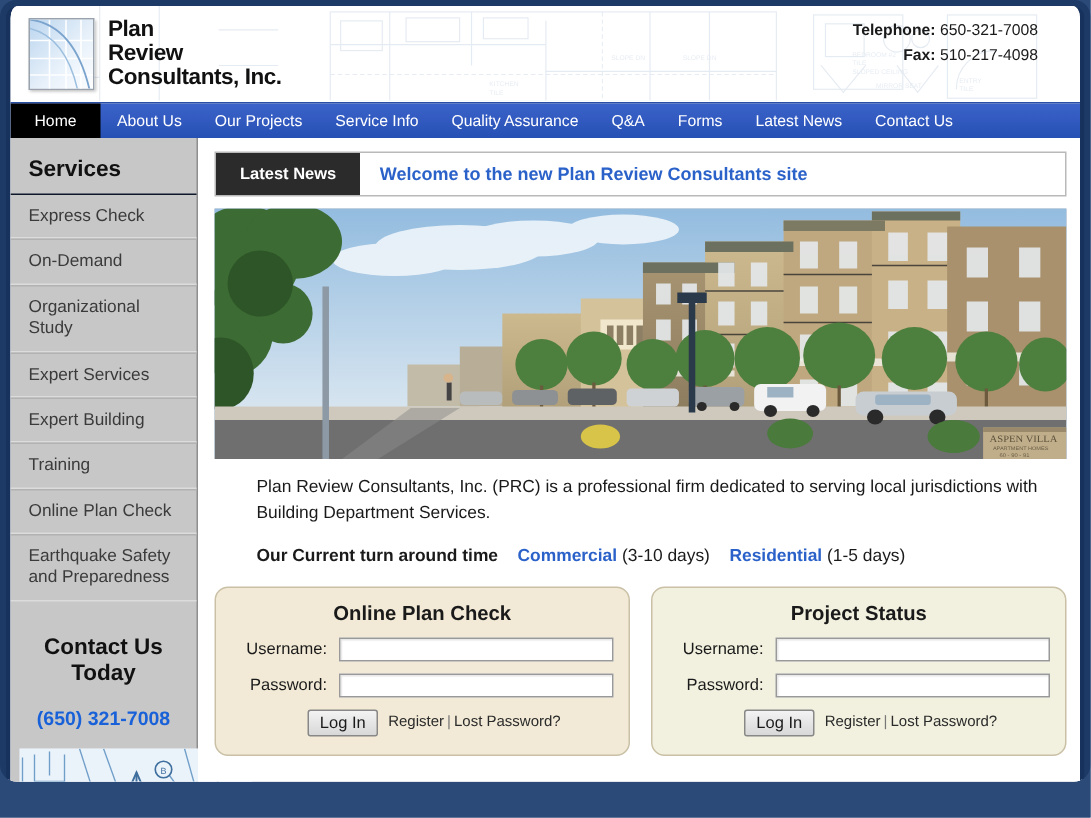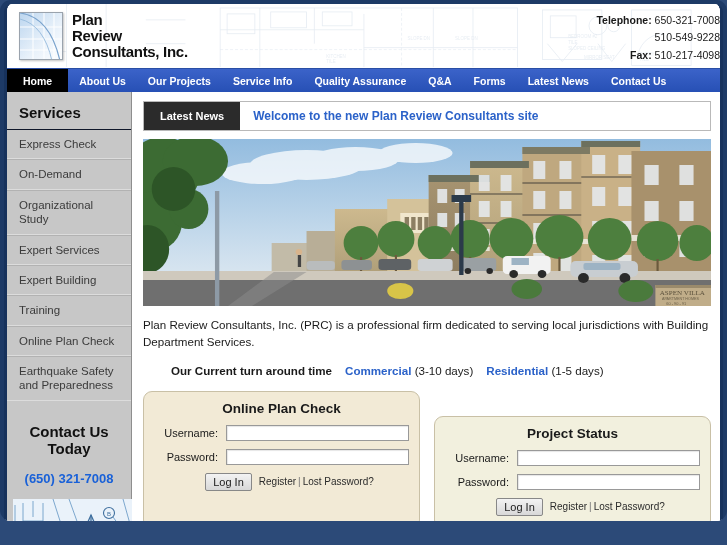--- a/index.html
+++ b/index.html
@@ -60,21 +60,21 @@
     font-size: 15px;
     font-weight: bold;
     line-height: 1.06;
     color: #111111;
     letter-spacing: -.3px;
     white-space: nowrap;
   }
   .logo-name span { display: block; }
   .contact-block {
     position: absolute;
-    right: 0; top: 8px;
+    right: 28px; top: 8px;
     text-align: right;
     font-size: 10.5px;
     color: #1a1a1a;
     line-height: 1.65;
     z-index: 3;
   }
   .contact-block b { font-weight: bold; }
 
   
   .nav {
@@ -83,21 +83,21 @@
     display: flex;
     align-items: stretch;
     position: relative;
     z-index: 4;
     border-top: 1px solid #2a4ea5;
   }
   .nav-item {
     display: flex; align-items: center;
     padding: 0 11px;
     font-size: 10.5px;
-    font-weight: bold;
+    font-weight: normal;
     color: #ffffff;
     white-space: nowrap;
     cursor: pointer;
   }
   .nav-item.active {
     background: #000000;
     padding: 0 16px;
   }
 
   
@@ -196,20 +196,21 @@
     overflow: hidden;
     position: relative;
     background: #8fa7c0;
   }
   .hero svg { display: block; width: 100%; height: 100%; }
   .intro {
     margin-top: 11px;
     font-size: 11.6px;
     color: #1a1a1a;
     line-height: 1.45;
+    margin-left: 28px;
   }
   .turn-line {
     margin-top: 13px;
     padding-left: 28px;
     font-size: 11.6px;
     color: #1a1a1a;
     white-space: nowrap;
   }
   .turn-line .lbl { font-weight: bold; }
   .turn-line .lnk { color: #2b62c9; font-weight: bold; cursor: pointer; }
@@ -222,21 +223,21 @@
     margin-top: 14px;
   }
   .panel {
     flex: 1;
     border: 1px solid #c9c0a6;
     border-radius: 9px;
     padding: 9px 10px 12px 10px;
     min-height: 110px;
   }
   .panel.beige { background: #f2ead6; }
-  .panel.cream { background: #f2f0de; margin-top: 25px; }
+  .panel.cream { background: #f2f0de; }
   .panel-title {
     text-align: center;
     font-size: 13.5px;
     font-weight: bold;
     color: #1a1a1a;
     margin-bottom: 9px;
   }
   .field-row {
     display: flex;
     align-items: center;
@@ -363,21 +364,20 @@
           <span>Review</span>
           <span>Consultants, Inc.</span>
         </div>
       </div>
 
       <div class="contact-block">
         <div>
           <b>Telephone:</b>
           <span>650-321-7008</span>
         </div>
-        <div>510-549-9228</div>
         <div>
           <b>Fax:</b>
           <span>510-217-4098</span>
         </div>
       </div>
     </div>
 
     <div class="nav">
       <div class="nav-item active">Home</div>
       <div class="nav-item">About Us</div>

